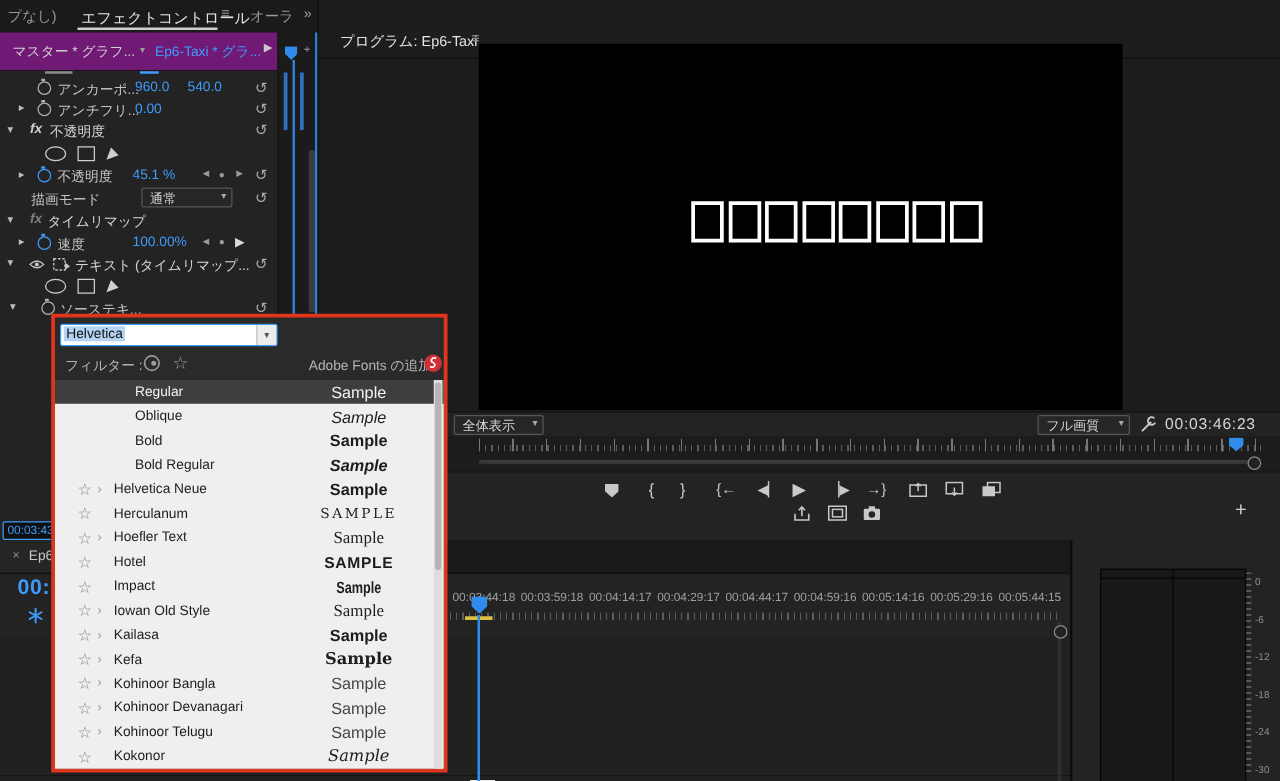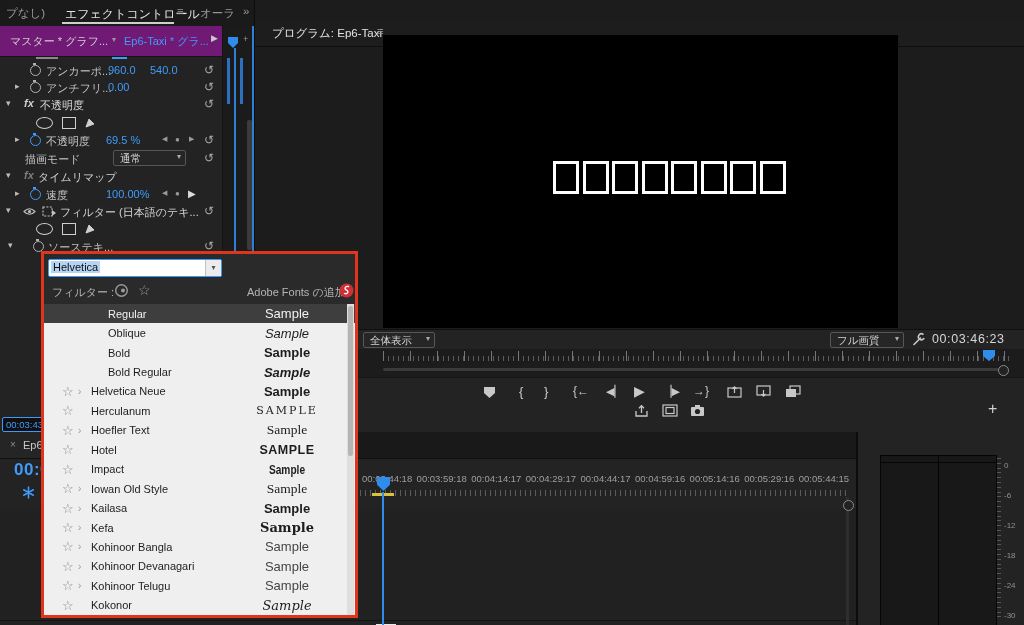--- a/index.html
+++ b/index.html
@@ -128,21 +128,21 @@
       <span class="shape-o" style="left:36px;"></span>
       <span class="shape-r" style="left:62px;"></span>
       <svg class="abs" style="left:84px;top:2px;" width="13" height="13" viewBox="0 0 13 13">
           <path d="M2,11 L5,3 L10,8 Z M2,11 l4,-4" fill="#cfcfcf" stroke="#cfcfcf" stroke-width="1"></path>
         </svg>
     </div>
     <div class="ec-row" style="top:132px;">
       <span class="twirl" style="left:15px;">▸</span>
       <span class="sw blue" style="left:30px;"></span>
       <span class="lbl" style="left:46px;">不透明度</span>
-      <span class="val" style="left:106px;">69.5 %</span>
+      <span class="val" style="left:106px;">45.1 %</span>
       <span class="knav" style="left:162px;">◀</span>
       <span class="knav" style="left:175px;font-size:8px;">●</span>
       <span class="knav" style="left:189px;">▶</span>
       <span class="reset" style="left:204px;">↺</span>
     </div>
     <div class="ec-row" style="top:150px;">
       <span class="lbl" style="left:25px;">描画モード</span>
       <div class="dd" style="left:113px;top:0;width:71px;height:14px;">
         <span style="position:absolute;left:6px;top:1px;">通常</span>
         <span class="caret">▾</span>
@@ -166,21 +166,21 @@
     <div class="ec-row" style="top:203px;">
       <span class="twirl" style="left:6px;">▾</span>
       <svg class="abs" style="left:23px;top:4px;" width="13" height="9" viewBox="0 0 13 9">
           <path d="M1,4.5 Q6.5,-1 12,4.5 Q6.5,10 1,4.5 Z" fill="none" stroke="#c4c4c4" stroke-width="1.1"></path>
           <circle cx="6.5" cy="4.5" r="1.6" fill="#c4c4c4"></circle>
         </svg>
       <svg class="abs" style="left:42px;top:3px;" width="14" height="11" viewBox="0 0 14 11">
           <rect x="1" y="1" width="9" height="9" fill="none" stroke="#c4c4c4" stroke-width="1.1" stroke-dasharray="2 1.4"></rect>
           <path d="M10,4 l4,3 -4,3 z" fill="#c4c4c4"></path>
         </svg>
-      <span class="lbl" style="left:60px;color:#d6d6d6;">フィルター (日本語のテキ...</span>
+      <span class="lbl" style="left:60px;color:#d6d6d6;">テキスト (タイムリマップ...</span>
       <span class="reset" style="left:204px;">↺</span>
     </div>
     <div class="ec-row" style="top:220px;">
       <span class="shape-o" style="left:36px;"></span>
       <span class="shape-r" style="left:62px;"></span>
       <svg class="abs" style="left:84px;top:2px;" width="13" height="13" viewBox="0 0 13 13">
           <path d="M2,11 L5,3 L10,8 Z M2,11 l4,-4" fill="#cfcfcf" stroke="#cfcfcf" stroke-width="1"></path>
         </svg>
     </div>
     <div class="ec-row" style="top:238px;">

